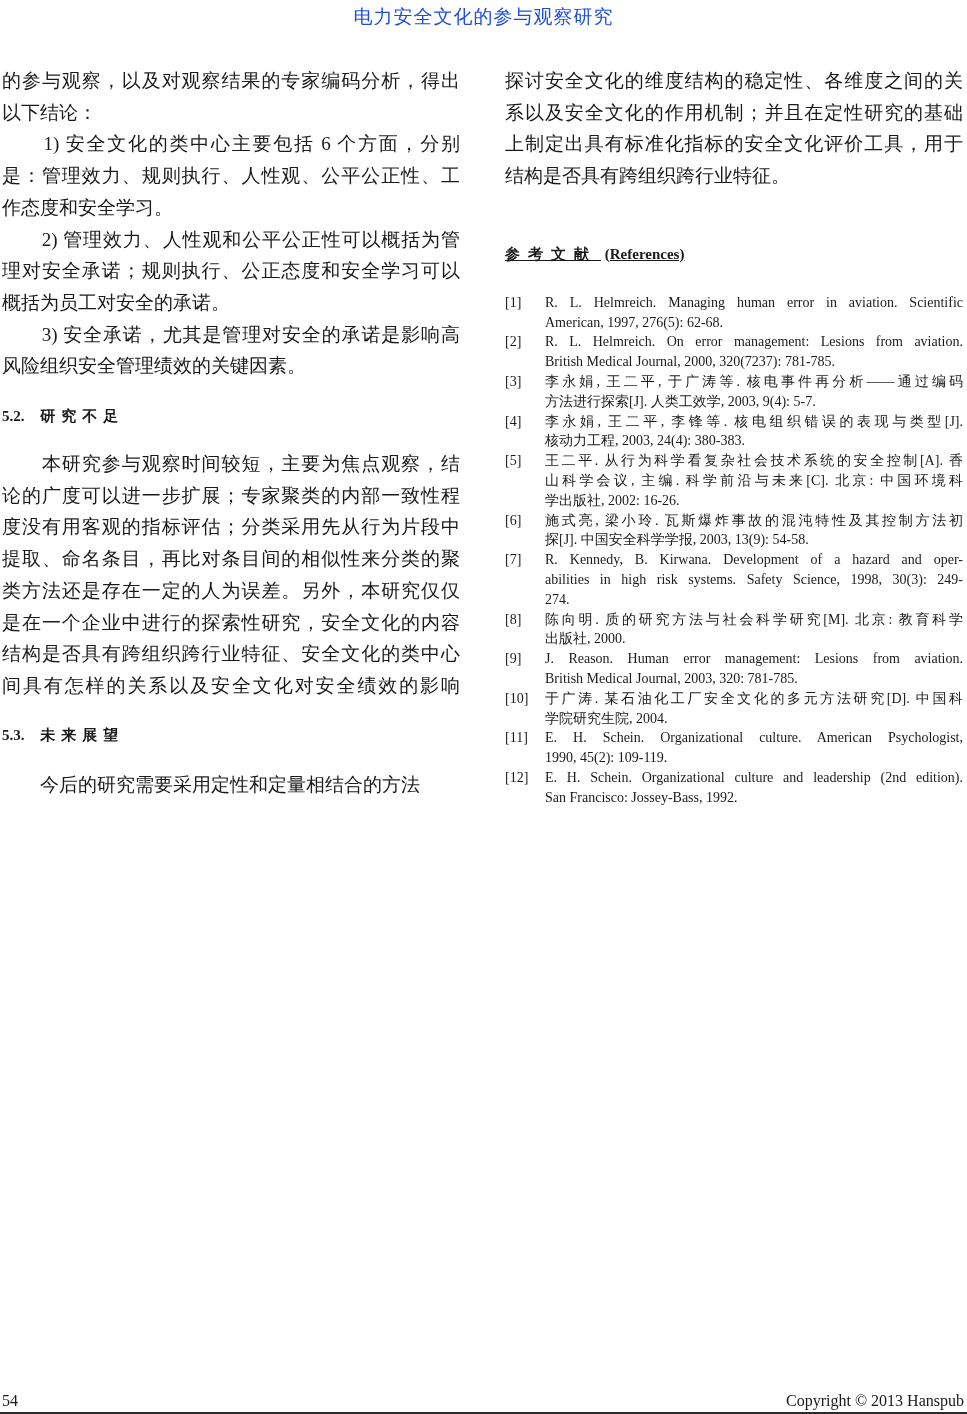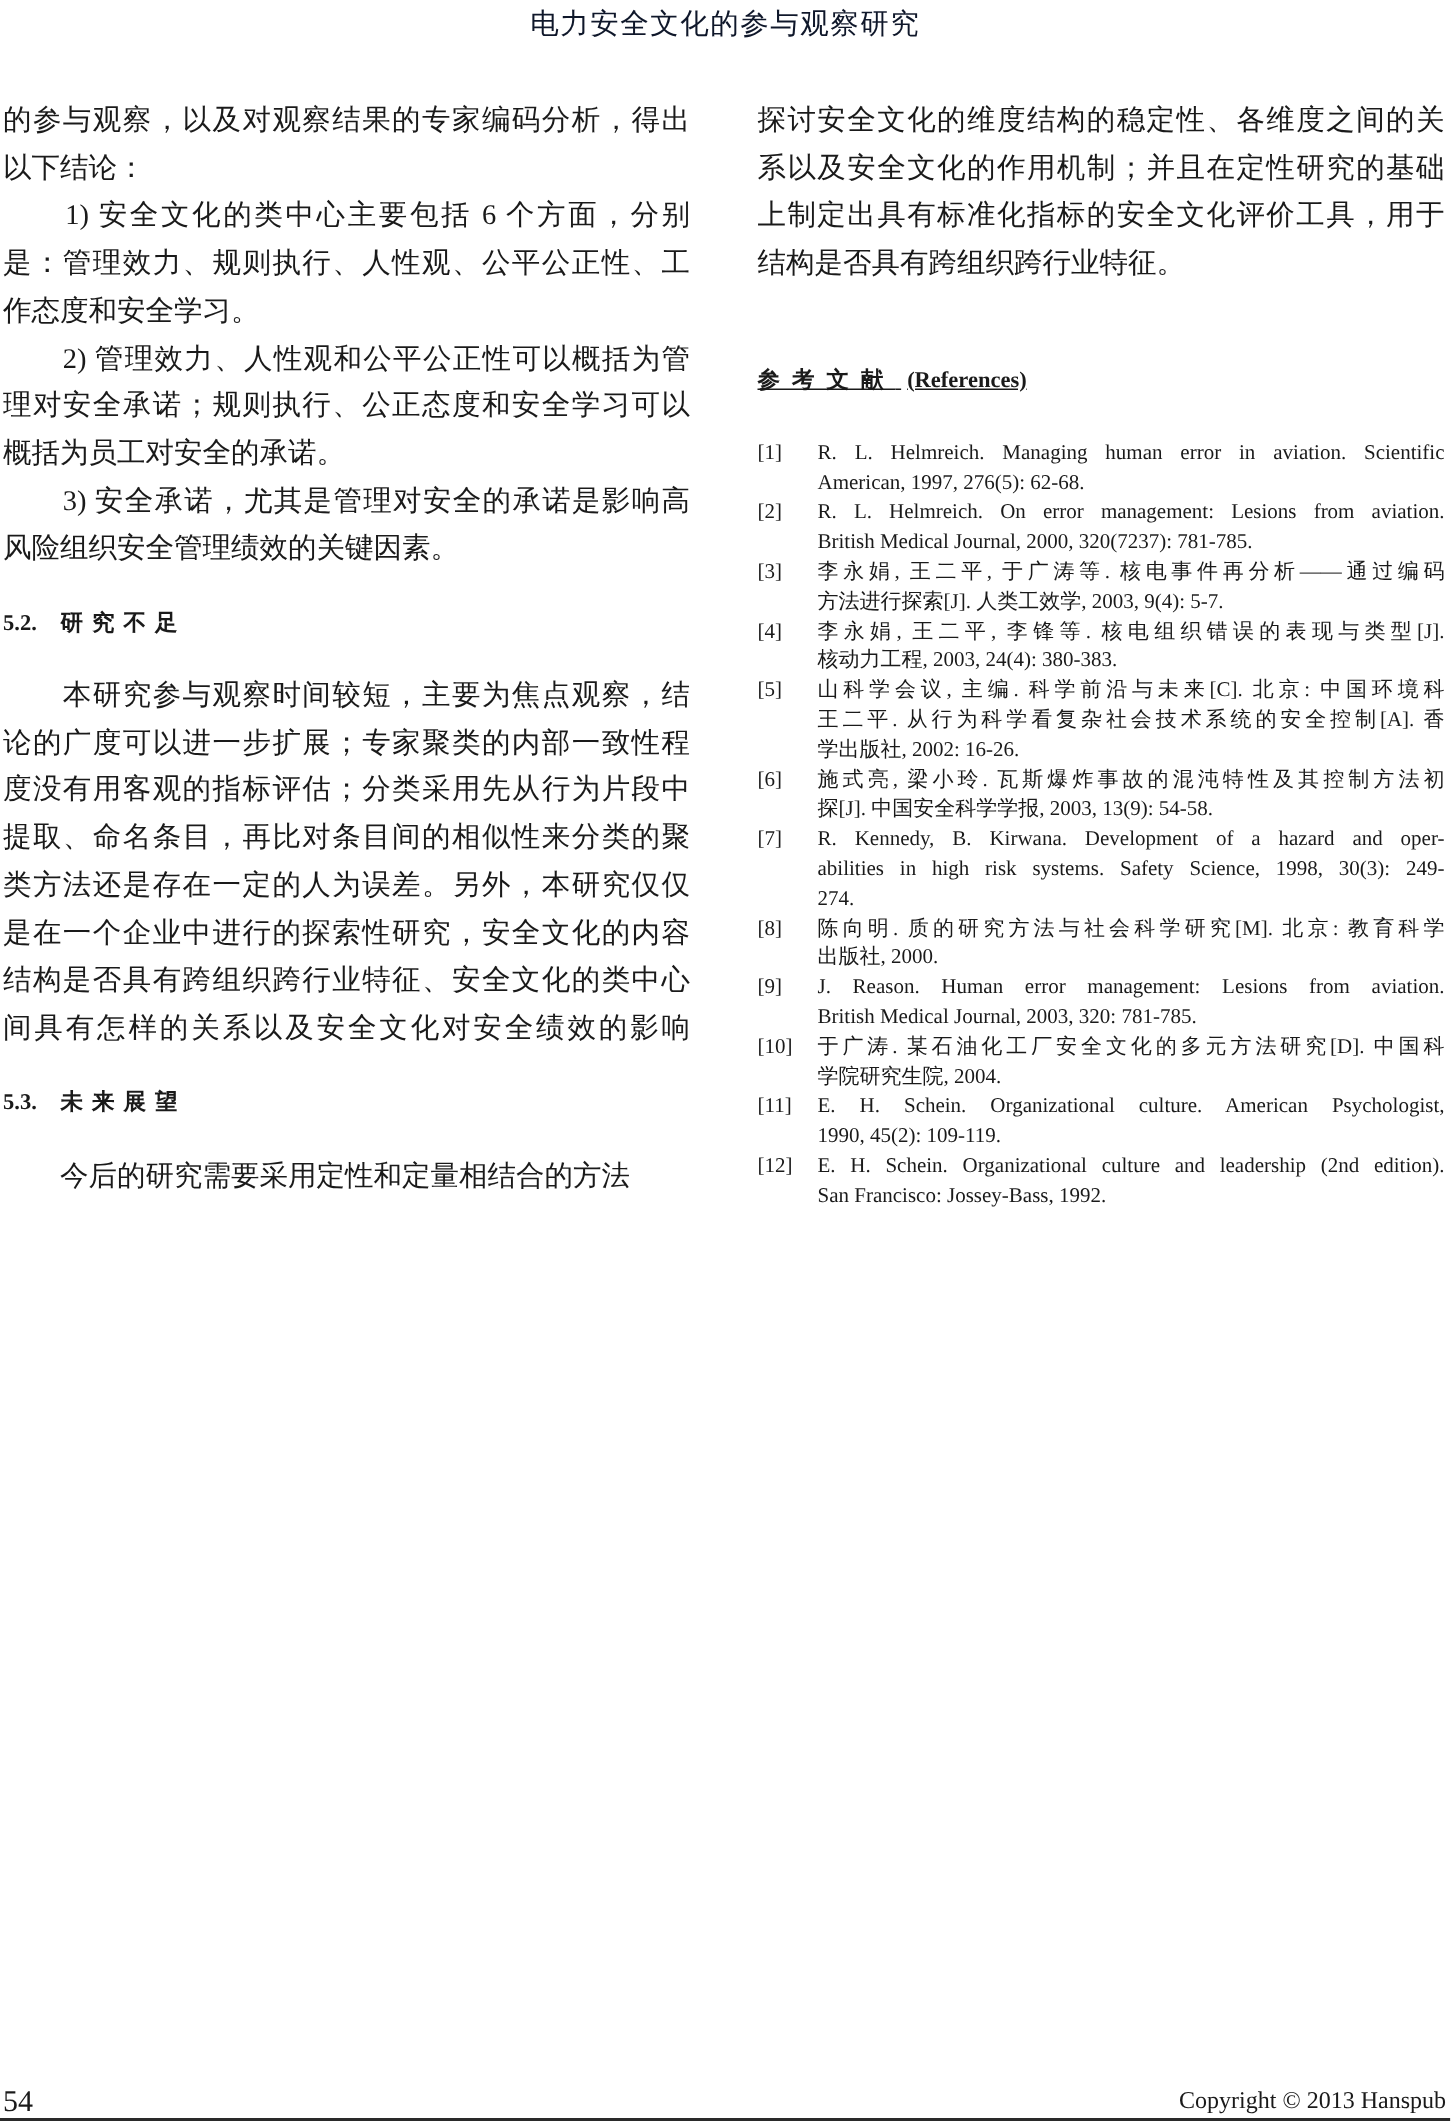--- a/index.html
+++ b/index.html
@@ -12,21 +12,21 @@
     color: #1a1a1a;
     overflow: hidden;
   }
   .doc-title {
     position: absolute;
     top: 6px; left: 0;
     width: 100%;
     text-align: center;
     font-size: 19px;
     line-height: 22px;
-    color: #0f172a;
+    color: #1d4ed8;
     letter-spacing: 1px;
   }
   .col { position: absolute; top: 65px; width: 458px; }
   .col-left  { left: 2px; }
   .col-right { left: 505px; }
 
   .para { font-size: 19px; line-height: 31.7px; }
   .line { text-align: justify; text-align-last: justify; }
   .line.last { text-align-last: left; }
 
@@ -54,21 +54,21 @@
   .refs-heading-zh { font-family: "Liberation Sans", "DejaVu Sans", sans-serif; letter-spacing: 8px; }
   .refs-heading-en { font-family: "Liberation Serif", "DejaVu Serif", serif; margin-left: 4px; }
 
   .refs { margin-top: 17px; font-size: 14px; line-height: 19.8px; }
   .ref { position: relative; padding-left: 40px; }
   .ref-label { position: absolute; left: 0; top: 0; }
 
   .footer-pagenum {
     position: absolute;
     left: 2px; top: 1391px;
-    font-size: 20px; line-height: 20px;
+    font-size: 16px; line-height: 20px;
   }
   .footer-copyright {
     position: absolute;
     right: 3px; top: 1391px;
     font-size: 16px; line-height: 20px;
     text-align: left;
   }
   .bottom-rule {
     position: absolute;
     left: 0; bottom: 0;
@@ -165,22 +165,22 @@
       <div class="ref">
         <span class="ref-label">[4]</span>
         <div class="ref-body">
             <div class="line">李永娟, 王二平, 李锋等. 核电组织错误的表现与类型[J].</div>
             <div class="line last">核动力工程, 2003, 24(4): 380-383.</div>
           </div>
       </div>
       <div class="ref">
         <span class="ref-label">[5]</span>
         <div class="ref-body">
+            <div class="line">王二平. 从行为科学看复杂社会技术系统的安全控制[A]. 香</div>
             <div class="line">山科学会议, 主编. 科学前沿与未来[C]. 北京: 中国环境科</div>
-            <div class="line">王二平. 从行为科学看复杂社会技术系统的安全控制[A]. 香</div>
             <div class="line last">学出版社, 2002: 16-26.</div>
           </div>
       </div>
       <div class="ref">
         <span class="ref-label">[6]</span>
         <div class="ref-body">
             <div class="line">施式亮, 梁小玲. 瓦斯爆炸事故的混沌特性及其控制方法初</div>
             <div class="line last">探[J]. 中国安全科学学报, 2003, 13(9): 54-58.</div>
           </div>
       </div>

